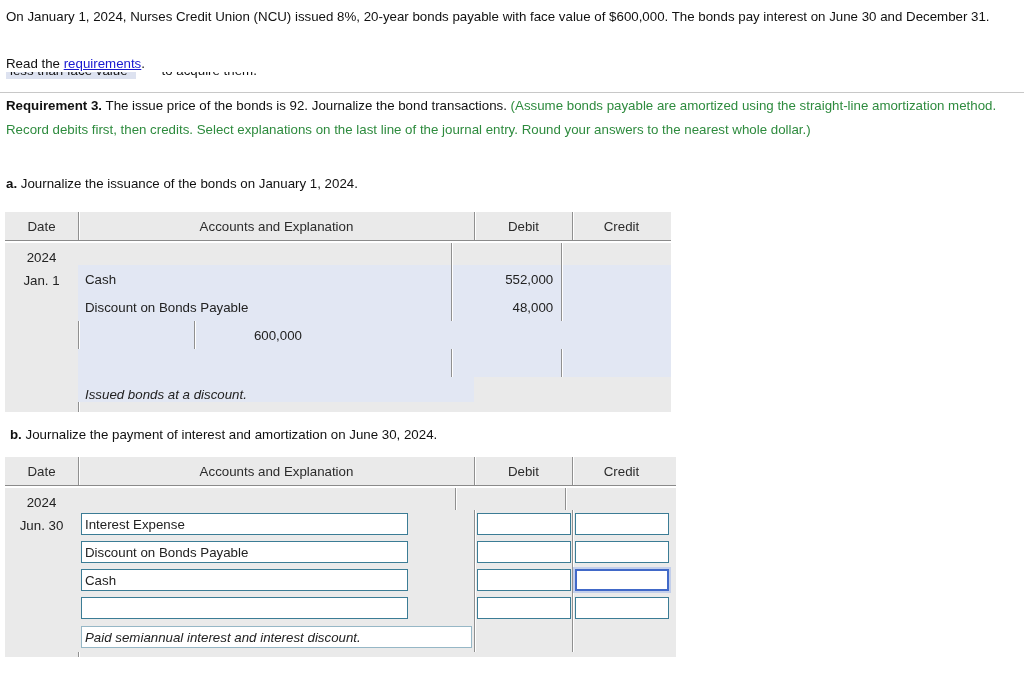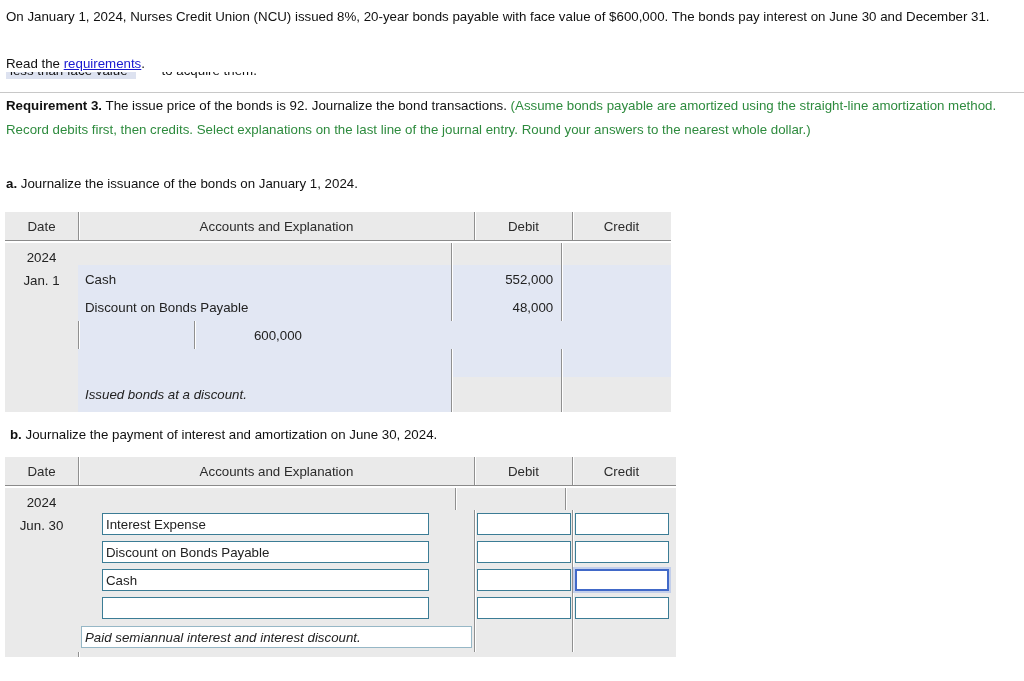--- a/index.html
+++ b/index.html
@@ -199,21 +199,21 @@
     background: #ffffff;
     border: 1px solid #3b7c95;
     font-family: "Liberation Sans", sans-serif;
     font-size: 13.3px;
     color: #222222;
     padding: 0 3px;
     display: flex;
     align-items: center;
     outline: none;
   }
-  .f-acct  { width: 327px; margin-left: 21px; }
+  .f-acct  { width: 327px; }
   .f-amt   { width: 94px; }
   .f-expl  {
     width: 391px;
     border: 1px solid #96b7c6;
     font-style: italic;
   }
   .f-focus {
     border: 2px solid #4169c8;
     box-shadow: 0 0 0 2px #c3cfeb;
   }
@@ -279,21 +279,21 @@
       <div class="amt-cell sep-l"></div>
       <div class="amt-cell sep-l">600,000</div>
     </div>
 
     <div class="line-row band-blue" style="height:28px;">
       <div class="acct-cell"></div>
       <div class="amt-cell sep-l"></div>
       <div class="amt-cell sep-l"></div>
     </div>
 
-    <div class="line-row" style="height:35px;">
+    <div class="line-row" style="height:35px;flex-direction:column;">
       <div class="acct-cell italic band-blue" style="align-items:flex-start; padding-top:10px;">Issued bonds at a discount.</div>
       <div class="amt-cell sep-l band-grey"></div>
       <div class="amt-cell sep-l band-grey"></div>
     </div>
   </div>
 </div>
 
 <div class="sub-b"><span class="sub-letter">b.</span><span> Journalize the payment of interest and amortization on June 30, 2024.</span></div>
 
 <div class="journal" id="tableB" style="left:5px; top:457px; width:671px; height:200px;">

